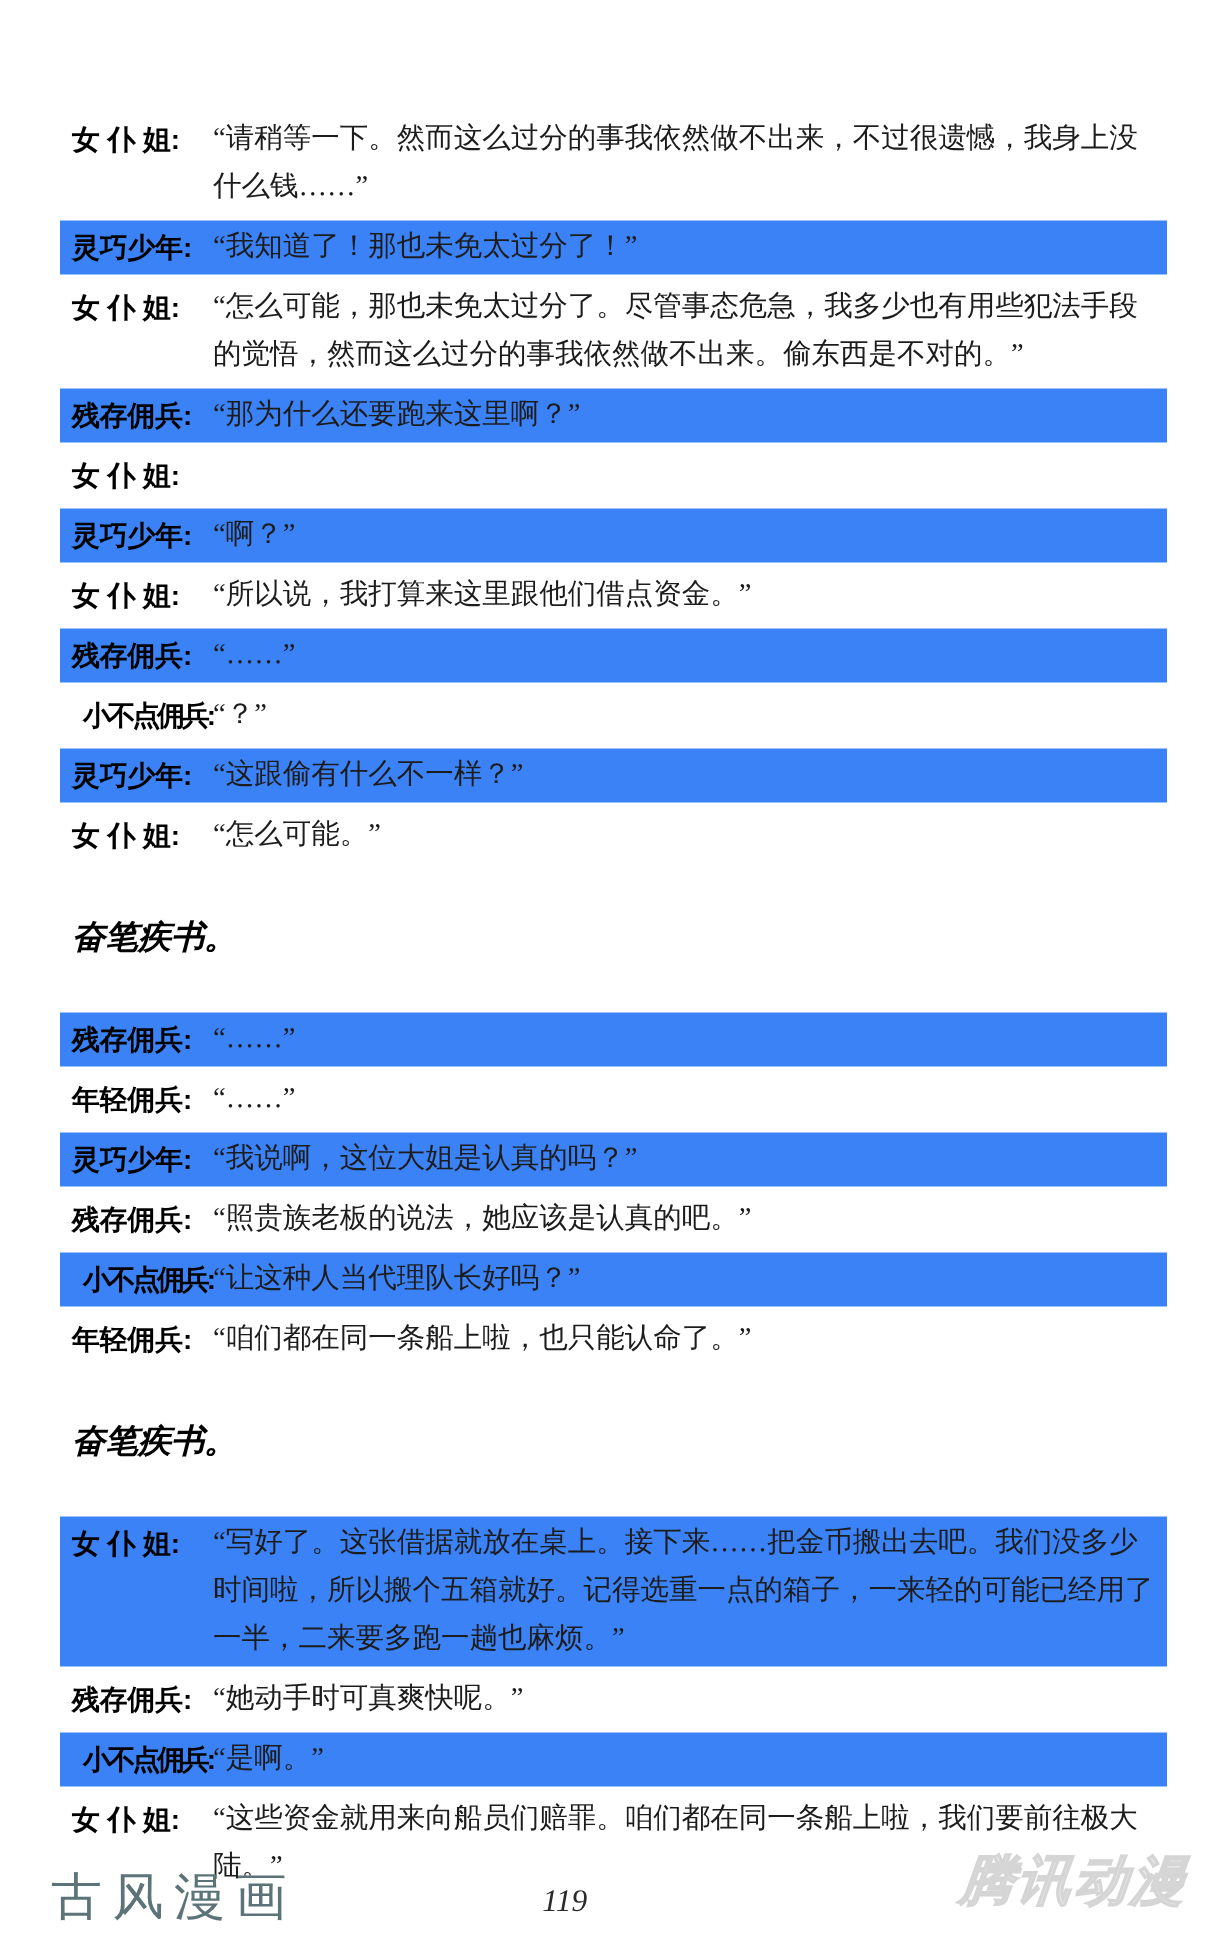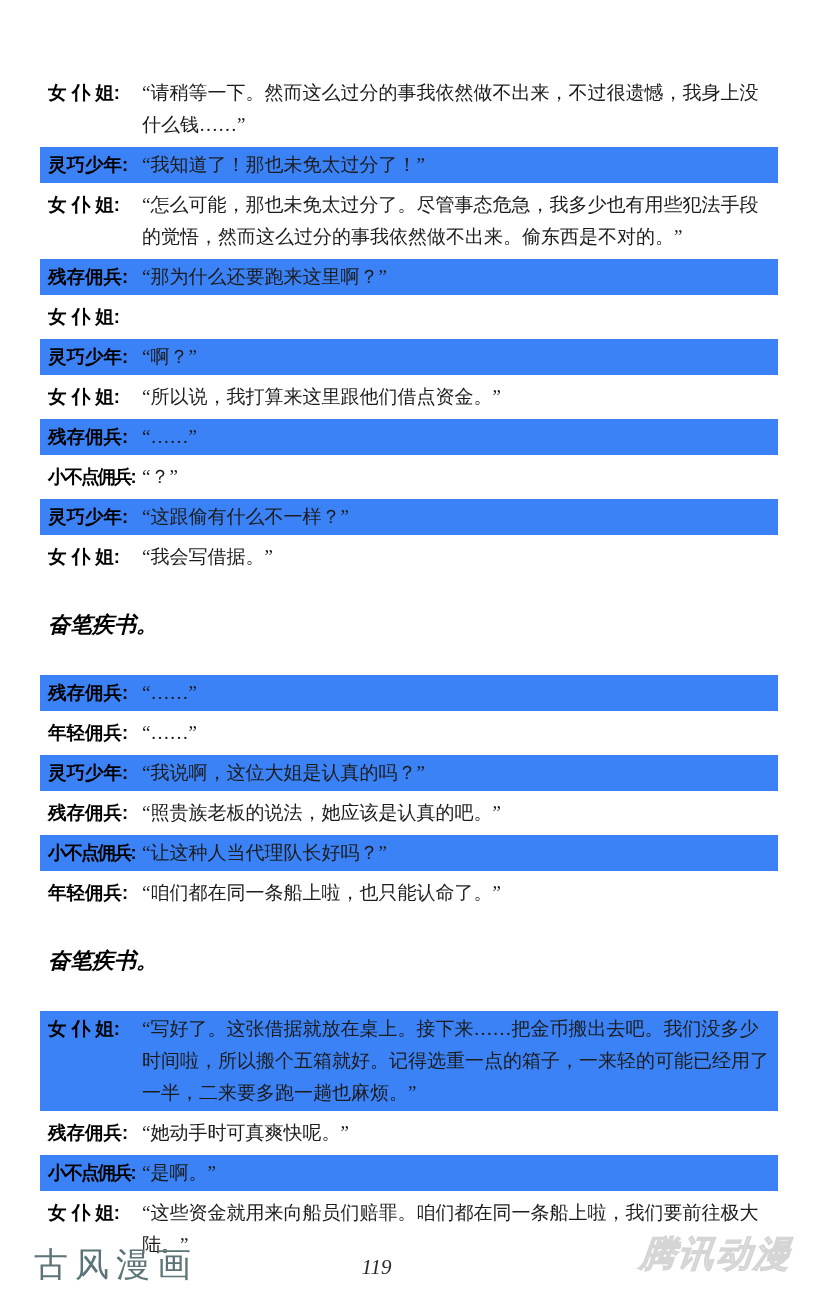--- a/index.html
+++ b/index.html
@@ -21,21 +21,21 @@
   }
   .row.shaded { background: #3b82f6; }
   .speaker {
     flex: 0 0 94px;
     font-family: "Liberation Sans", "DejaVu Sans", sans-serif;
     font-weight: 700;
     color: #000000;
     white-space: nowrap;
     font-size: 18.5px;
   }
-  .speaker.tight { letter-spacing: -2px; }
+  .speaker.tight { letter-spacing: -2px; text-align: right; }
   .quote {
     flex: 1;
     color: #1c1c1c;
     word-break: break-all;
   }
   .heading {
     margin: 36px 42px 36px 48px;
     font-family: "Liberation Sans", "DejaVu Sans", sans-serif;
     font-weight: 700;
     font-size: 22px;
@@ -123,21 +123,21 @@
     <span class="quote">“？”</span>
   </div>
 
   <div class="row shaded">
     <span class="speaker">灵巧少年:</span>
     <span class="quote">“这跟偷有什么不一样？”</span>
   </div>
 
   <div class="row">
     <span class="speaker">女 仆 姐:</span>
-    <span class="quote">“我会写借据。”</span>
+    <span class="quote">“怎么可能。”</span>
   </div>
 
   <div class="heading">奋笔疾书。</div>
 
   <div class="row shaded">
     <span class="speaker">残存佣兵:</span>
     <span class="quote">“……”</span>
   </div>
 
   <div class="row">

